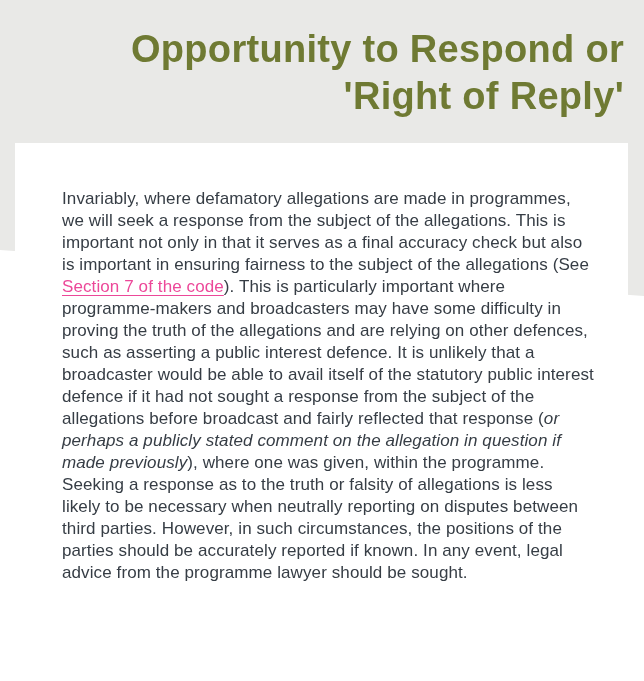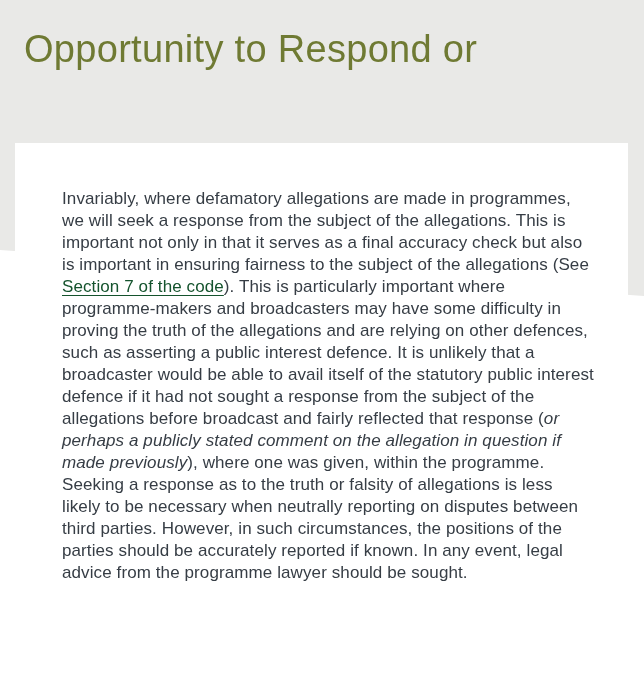--- a/index.html
+++ b/index.html
@@ -23,23 +23,24 @@
     background: #e9e9e7;
     clip-path: polygon(0 0, 644px 0, 644px 296px, 0 250px);
   }
   .title {
     position: absolute;
     top: 1px;
     left: 24px;
     width: 600px;
     font-size: 38px;
     line-height: 47px;
-    font-weight: normal;
+    font-weight: bold;
     letter-spacing: 0.3px;
     color: #6f7a33;
+    text-align: right;
   }
   .card {
     position: absolute;
     left: 15px;
     top: 143px;
     width: 613px;
     height: 538px;
     background: #ffffff;
     box-sizing: border-box;
     padding: 45px 33px 0 47px;
@@ -49,33 +50,34 @@
     max-width: 537px;
     font-size: 17px;
     line-height: 22px;
     letter-spacing: 0.1px;
     color: #363d45;
   }
   .para + .para {
     margin-top: 15px;
   }
   .para a.link {
-    color: #14532d;
+    color: #ec4899;
     text-decoration: underline;
     text-underline-offset: 3px;
     cursor: pointer;
   }
   .para .italic {
     font-style: italic;
   }
 </style>
 </head>
 <body>
 
 <div class="hero"></div>
 
 <h1 class="title">
   <div>Opportunity to Respond or</div>
+  <div>'Right of Reply'</div>
 </h1>
 
 <div class="card">
   <p class="para"><span>Invariably, where defamatory allegations are made in programmes, we will seek a response from the subject of the allegations. This is important not only in that it serves as a final accuracy check but also is important in ensuring fairness to the subject of the allegations (See </span><a href="#" class="link">Section 7 of the code</a><span>). This is particularly important where programme-makers and broadcasters may have some difficulty in proving the truth of the allegations and are relying on other defences, such as asserting a public interest defence. It is unlikely that a broadcaster would be able to avail itself of the statutory public interest defence if it had not sought a response from the subject of the allegations before broadcast and fairly reflected that response (</span><span class="italic">or perhaps a publicly stated comment on the allegation in question if made previously</span><span>), where one was given, within the programme. Seeking a response as to the truth or falsity of allegations is less likely to be necessary when neutrally reporting on disputes between third parties. However, in such circumstances, the positions of the parties should be accurately reported if known. In any event, legal advice from the programme lawyer should be sought.</span></p>
 </div>
 
 </body></html>

